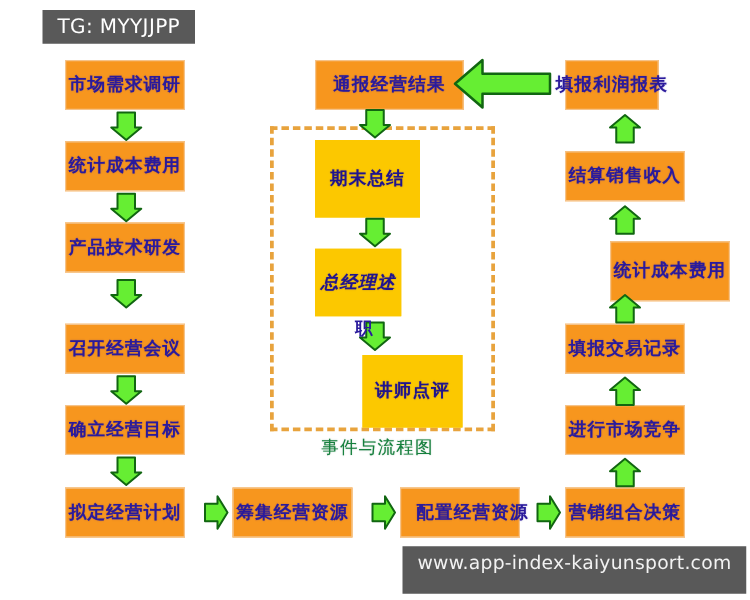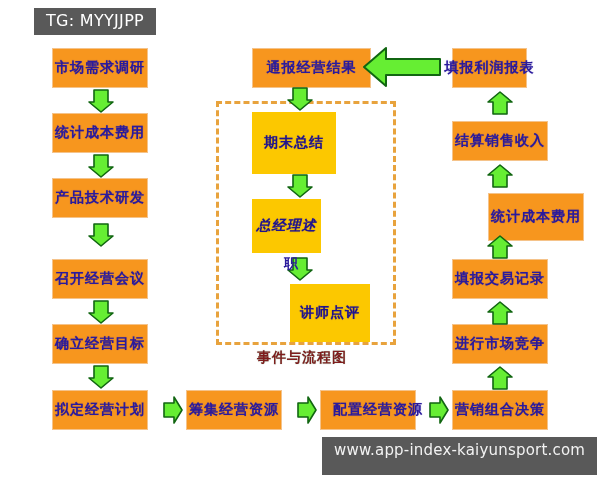--- a/index.html
+++ b/index.html
@@ -57,22 +57,22 @@
 
   
   .dashed-group{
     position:absolute;
     box-sizing:border-box;
     border:3px dashed #e8a33d;
     background:transparent;
   }
   .group-label{
     position:absolute;
-    color:#7f1d1d;
-    font-weight:bold;
+    color:#15803d;
+    font-weight:normal;
     font-size:14px;
     letter-spacing:1px;
     white-space:nowrap;
     text-shadow:0 0 1px rgba(29,107,58,.5);
   }
 
   
   .stray-glyph{
     position:absolute;
     color:#2a1a9c;

